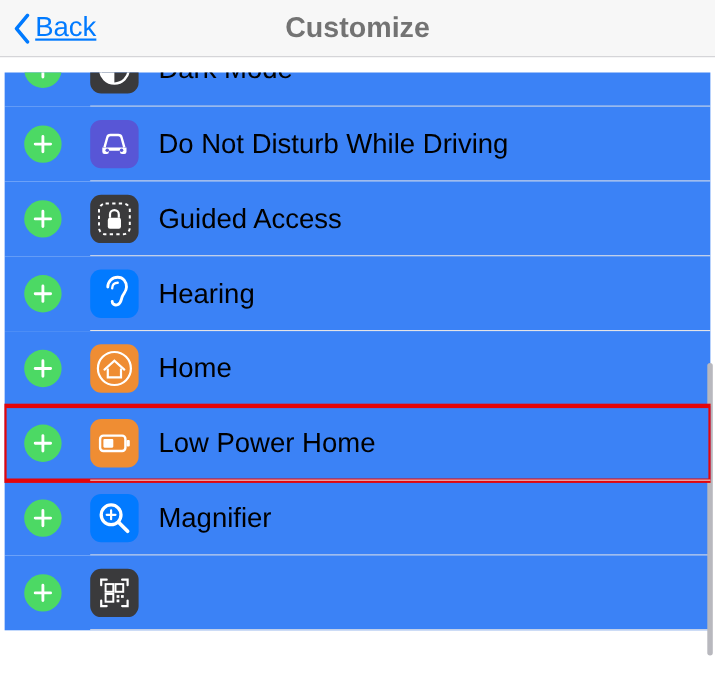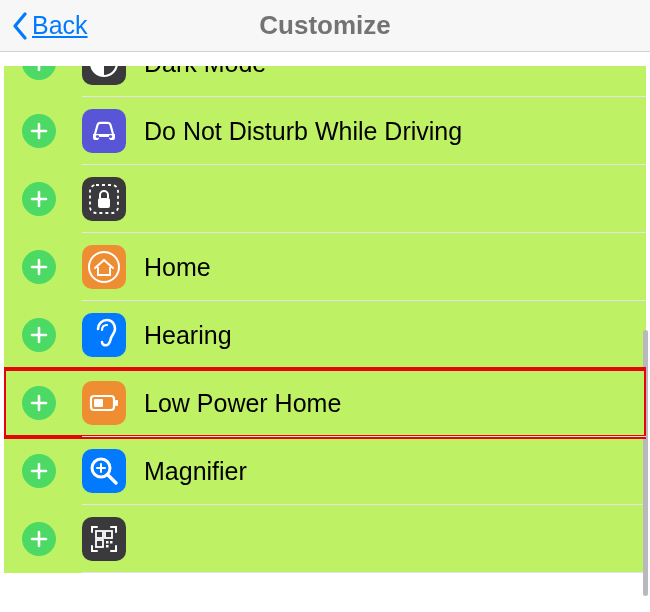--- a/index.html
+++ b/index.html
@@ -48,21 +48,21 @@
     }
     .list-inner {
       position: relative;
       top: -37px;
     }
     .row {
       height: 68px;
       display: flex;
       align-items: center;
       padding-left: 18px;
-      background: #bef264;
+      background: #3b82f6;
       position: relative;
     }
     .row::after {
       content: "";
       position: absolute;
       left: 78px;
       right: 0;
       bottom: 0;
       height: 1px;
       background: #e3e3e6;
@@ -152,49 +152,50 @@
         <path d="M9 2v14M2 9h14" stroke="#fff" stroke-width="2.6" stroke-linecap="round"></path>
       </svg>
     </div>
     <div class="app-icon" style="background: rgb(58, 58, 60);">
           <svg viewBox="0 0 44 44">
             <rect x="8" y="8" width="28" height="28" rx="6" fill="none" stroke="#fff" stroke-width="1.8" stroke-dasharray="3 3"></rect>
             <rect x="16" y="21" width="12" height="10" rx="2" fill="#fff"></rect>
             <path d="M18 21v-3a4 4 0 0 1 8 0v3" fill="none" stroke="#fff" stroke-width="2"></path>
           </svg>
         </div>
+    <div class="label">Guided Access</div>
+  </div>
+      <div class="row">
+    <div class="add-btn">
+      <svg viewBox="0 0 18 18">
+        <path d="M9 2v14M2 9h14" stroke="#fff" stroke-width="2.6" stroke-linecap="round"></path>
+      </svg>
+    </div>
+    <div class="app-icon" style="background: rgb(2, 122, 255);">
+          <svg viewBox="0 0 44 44">
+            <path d="M16 16c0-5 4-9 9-9s8 4 8 9c0 4-3 6-4 9-1 3-1 6-4 7-3 1-5-1-5-3" fill="none" stroke="#fff" stroke-width="2.6" stroke-linecap="round"></path>
+            <path d="M20 17c0-3 2-5 5-5" fill="none" stroke="#fff" stroke-width="2.2" stroke-linecap="round"></path>
+          </svg>
+        </div>
+    <div class="label">Hearing</div>
   </div>
       <div class="row">
     <div class="add-btn">
       <svg viewBox="0 0 18 18">
         <path d="M9 2v14M2 9h14" stroke="#fff" stroke-width="2.6" stroke-linecap="round"></path>
       </svg>
     </div>
     <div class="app-icon" style="background: rgb(239, 141, 51);">
           <svg viewBox="0 0 44 44">
             <circle cx="22" cy="22" r="15" fill="none" stroke="#fff" stroke-width="2"></circle>
             <path d="M13 23l9-8 9 8" fill="none" stroke="#fff" stroke-width="2" stroke-linecap="round"></path>
             <path d="M16 22v8h12v-8" fill="none" stroke="#fff" stroke-width="2"></path>
           </svg>
         </div>
     <div class="label">Home</div>
-  </div>
-      <div class="row">
-    <div class="add-btn">
-      <svg viewBox="0 0 18 18">
-        <path d="M9 2v14M2 9h14" stroke="#fff" stroke-width="2.6" stroke-linecap="round"></path>
-      </svg>
-    </div>
-    <div class="app-icon" style="background: rgb(2, 122, 255);">
-          <svg viewBox="0 0 44 44">
-            <path d="M16 16c0-5 4-9 9-9s8 4 8 9c0 4-3 6-4 9-1 3-1 6-4 7-3 1-5-1-5-3" fill="none" stroke="#fff" stroke-width="2.6" stroke-linecap="round"></path>
-            <path d="M20 17c0-3 2-5 5-5" fill="none" stroke="#fff" stroke-width="2.2" stroke-linecap="round"></path>
-          </svg>
-        </div>
-    <div class="label">Hearing</div>
   </div>
       <div class="row highlight">
     <div class="add-btn">
       <svg viewBox="0 0 18 18">
         <path d="M9 2v14M2 9h14" stroke="#fff" stroke-width="2.6" stroke-linecap="round"></path>
       </svg>
     </div>
     <div class="app-icon" style="background: rgb(239, 141, 51);">
           <svg viewBox="0 0 44 44">
             <rect x="9" y="15" width="23" height="14" rx="3" fill="none" stroke="#fff" stroke-width="2.2"></rect>

